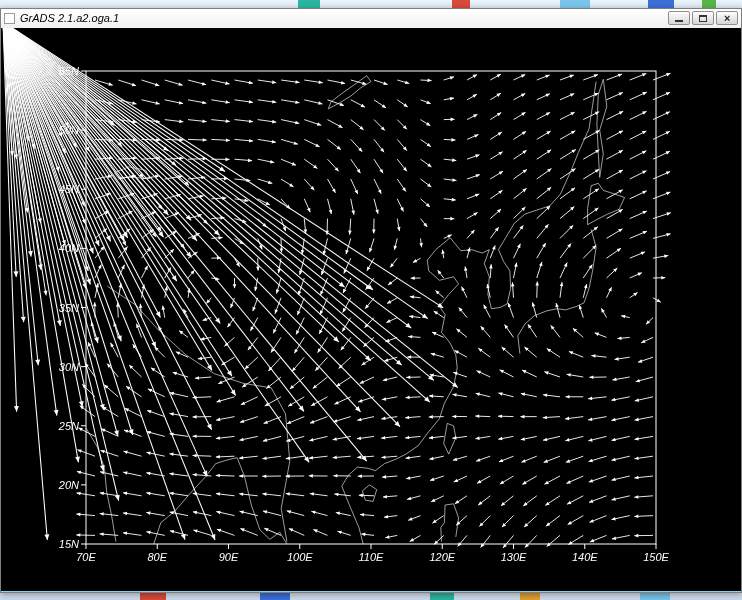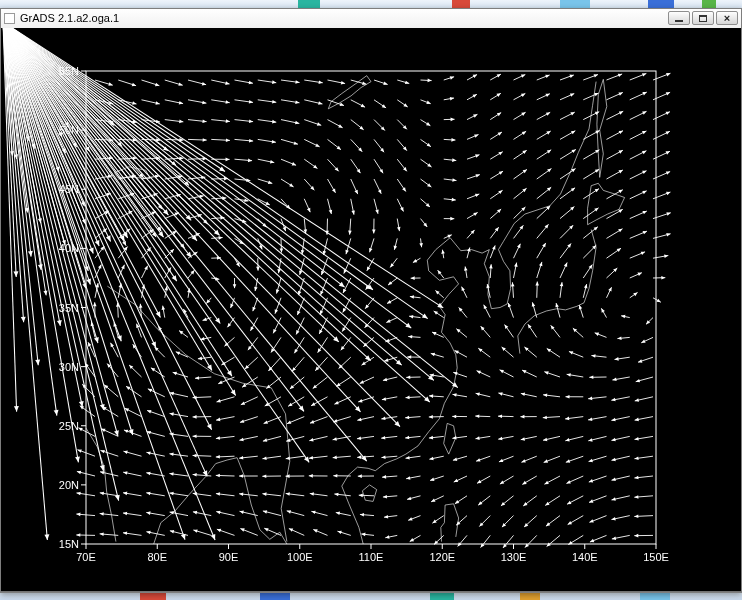--- a/index.html
+++ b/index.html
@@ -7,21 +7,21 @@
     width:742px;height:600px;position:relative;overflow:hidden;
     background:#dfe9f5;
     font-family:"Liberation Sans",sans-serif;
   }
   .desktop-strip{position:absolute;left:0;width:742px;height:8px;background:linear-gradient(#eef4fb,#d7e4f2);}
   .strip-top{top:0;}
   .strip-bottom{top:592px;height:8px;background:linear-gradient(#dce8f4,#c9d9ec);}
   .frag{position:absolute;height:8px;top:0;}
   .window{
     position:absolute;left:0;top:8px;width:740px;height:583px;
-    border:1px solid #7e7e7e;background:#737373;box-shadow:0 2px 6px rgba(0,0,0,.35);
+    border:1px solid #7e7e7e;background:#7dd3fc;box-shadow:0 2px 6px rgba(0,0,0,.35);font-style:italic;
   }
   .titlebar{
     height:19px;background:linear-gradient(#ffffff,#f0f0f0);
     border-bottom:1px solid #bcbcbc;display:flex;align-items:center;position:relative;
   }
   .win-icon{width:9px;height:9px;border:1px solid #9a9a9a;background:#fff;margin:0 5px 0 3px;}
   .title-text{font-size:11px;color:#000;line-height:19px;white-space:nowrap;}
   .win-buttons{position:absolute;right:3px;top:2px;display:flex;}
   .win-btn{
     width:22px;height:14px;margin-left:2px;border:1px solid #8e8e8e;border-radius:2px;

